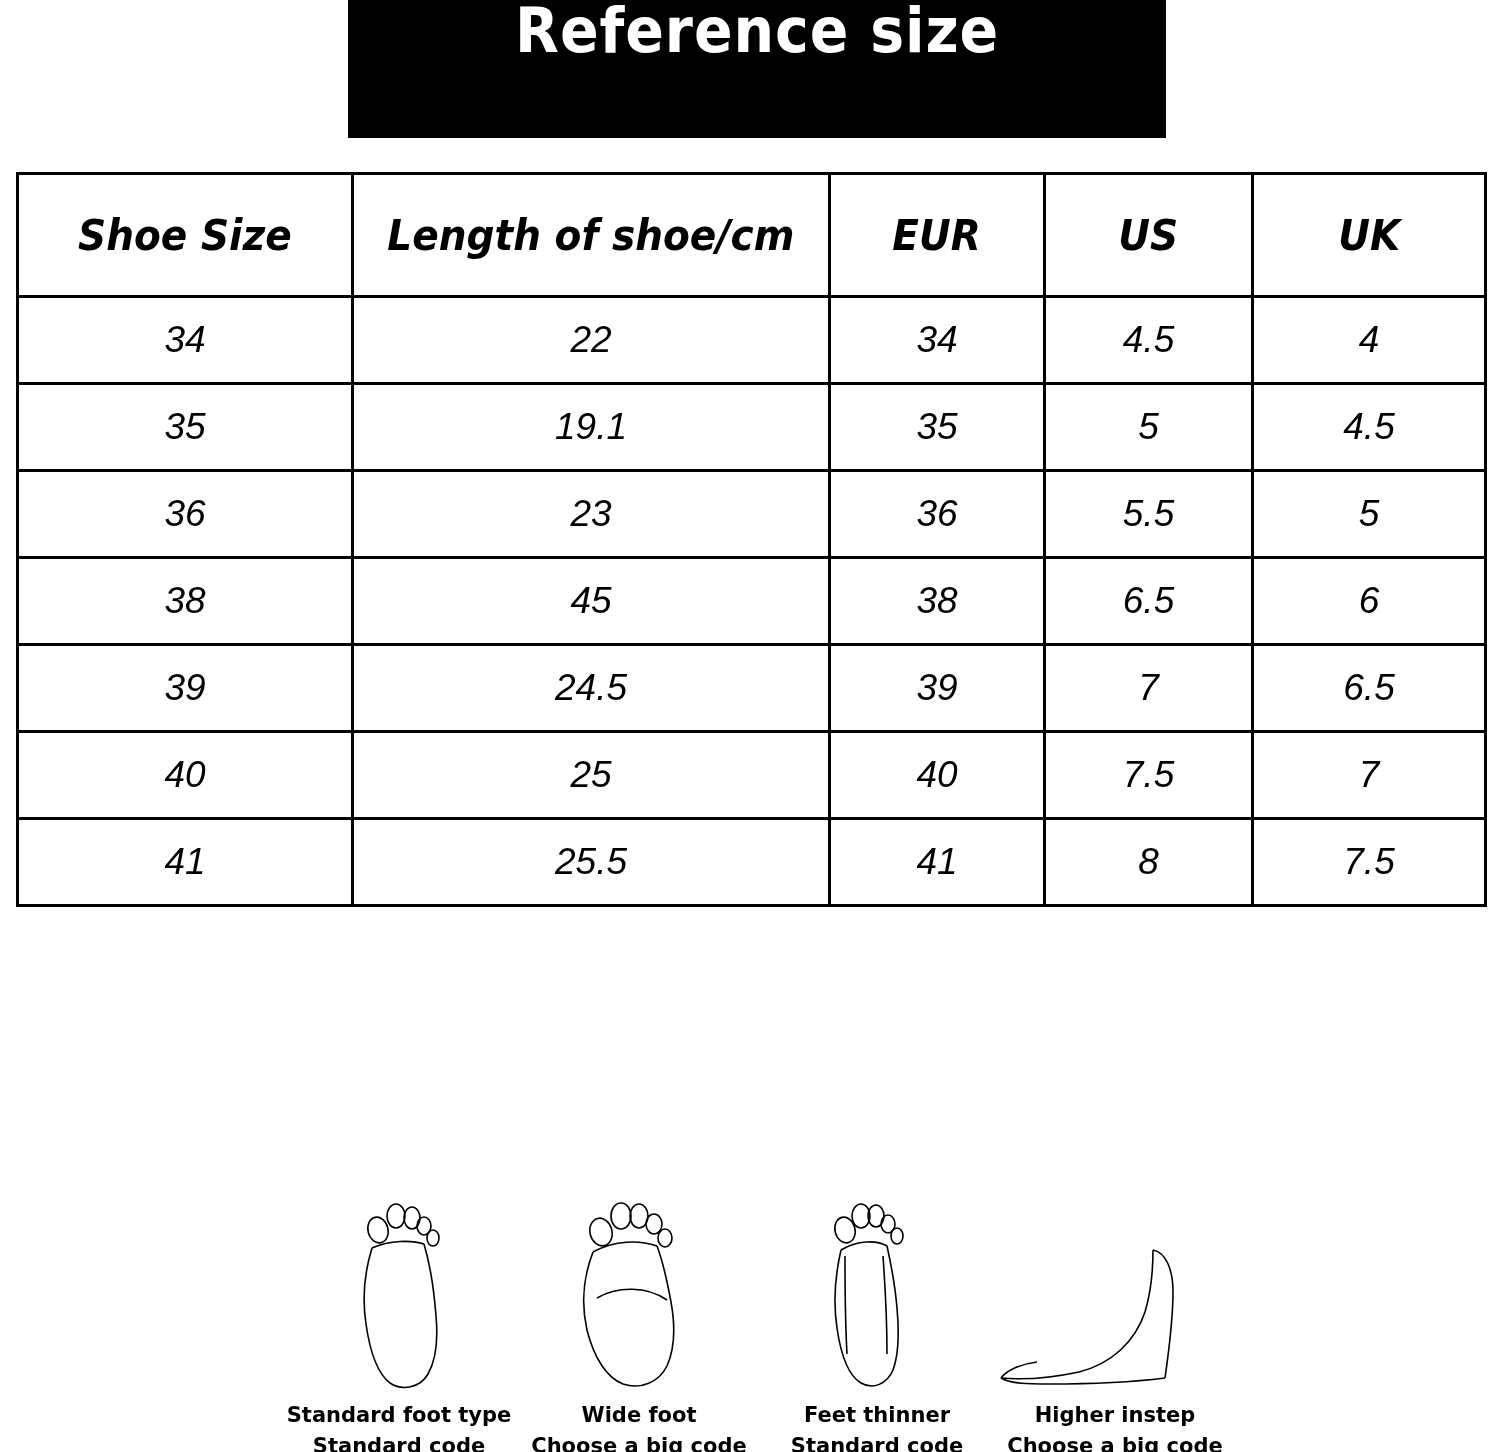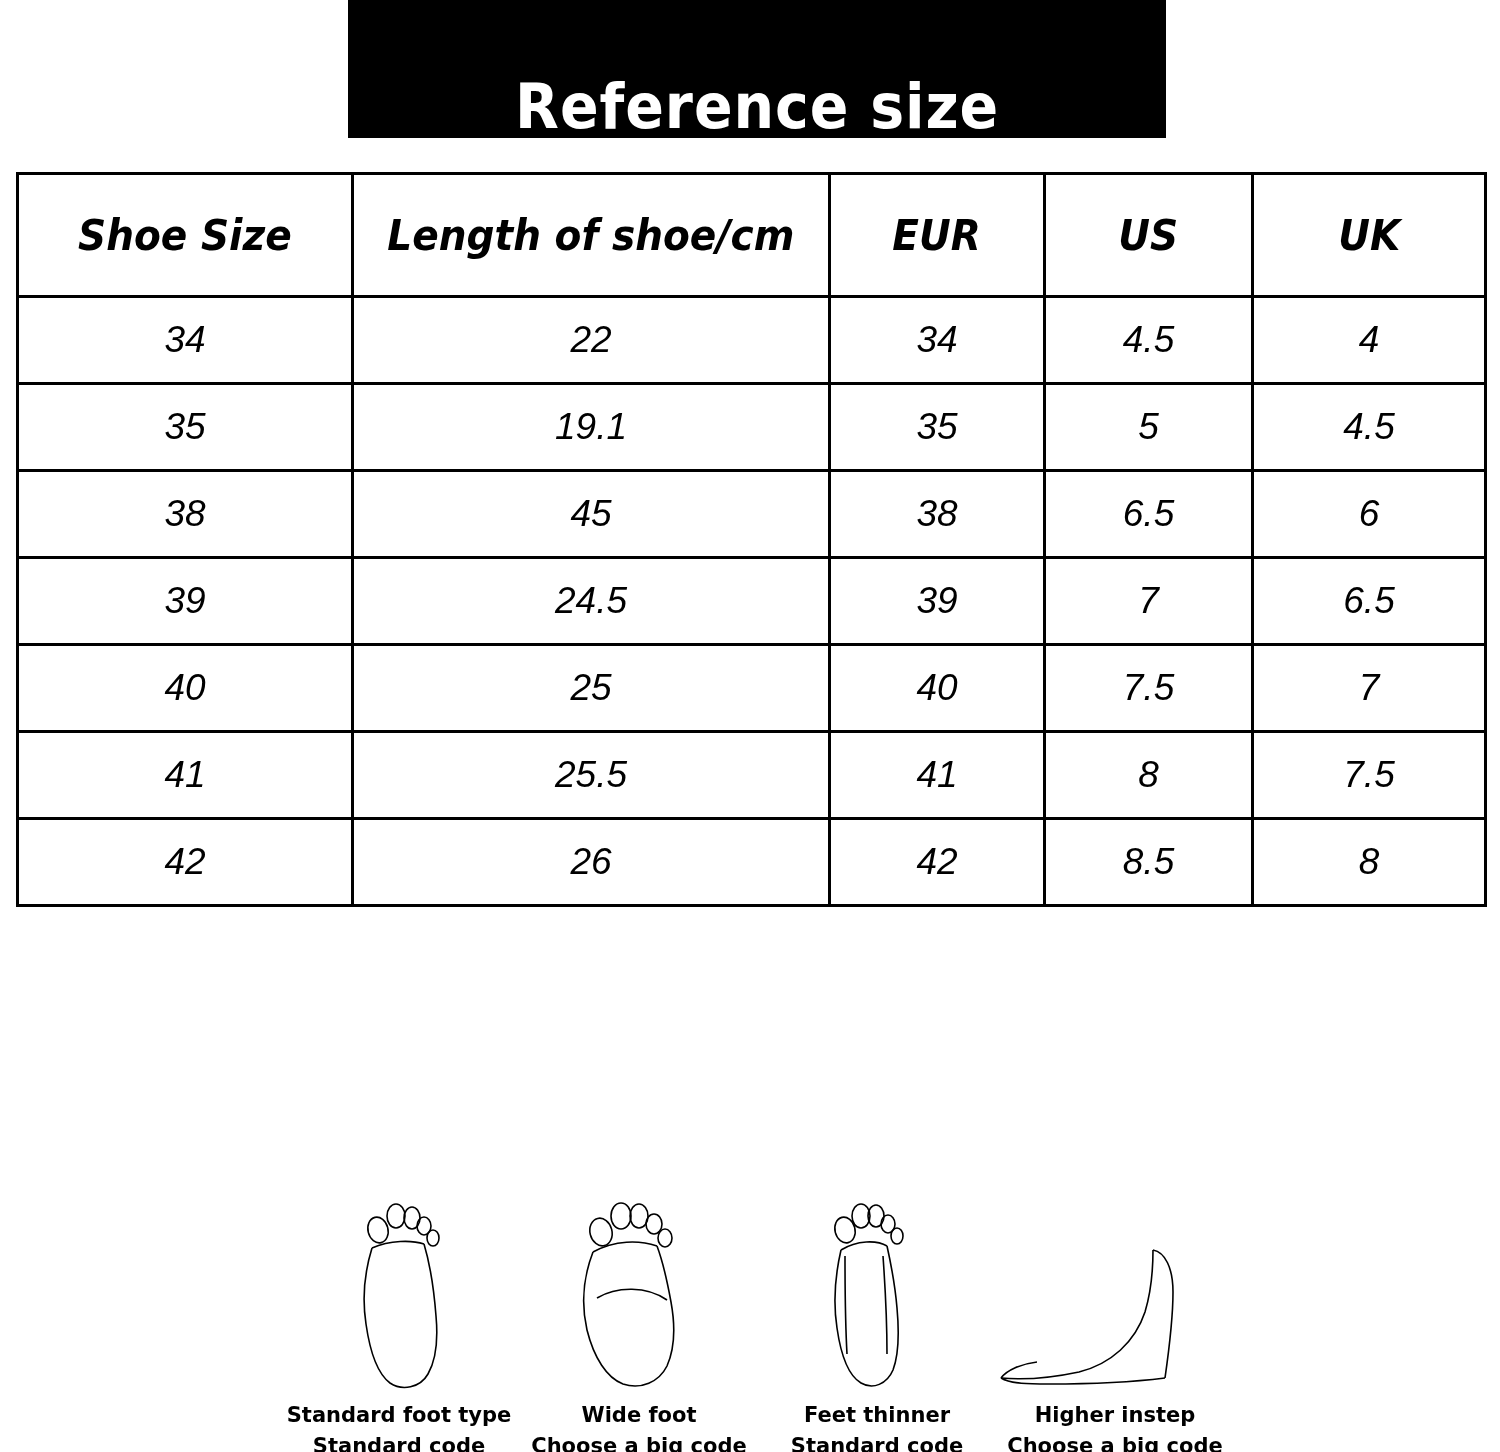--- a/index.html
+++ b/index.html
@@ -24,21 +24,21 @@
 
   
   .title-banner {
     position: absolute;
     left: 348px;
     top: 0px;
     width: 818px;
     height: 138px;
     background: #000000;
     display: flex;
-    align-items: flex-end;
+    align-items: flex-start;
     justify-content: center;
   }
   .title-text {
     color: #ffffff;
     font-family: "DejaVu Sans", sans-serif;
     font-weight: bold;
     font-size: 62px;
     letter-spacing: 1px;
     line-height: 1;
     transform: scaleX(0.92);
@@ -165,20 +165,27 @@
           <td>4</td>
         </tr>
         <tr>
           <td>35</td>
           <td>19.1</td>
           <td>35</td>
           <td>5</td>
           <td>4.5</td>
         </tr>
         <tr>
+          <td>36</td>
+          <td>23</td>
+          <td>36</td>
+          <td>5.5</td>
+          <td>5</td>
+        </tr>
+        <tr>
           <td>38</td>
           <td>45</td>
           <td>38</td>
           <td>6.5</td>
           <td>6</td>
         </tr>
         <tr>
           <td>39</td>
           <td>24.5</td>
           <td>39</td>
@@ -191,27 +198,20 @@
           <td>40</td>
           <td>7.5</td>
           <td>7</td>
         </tr>
         <tr>
           <td>41</td>
           <td>25.5</td>
           <td>41</td>
           <td>8</td>
           <td>7.5</td>
-        </tr>
-        <tr>
-          <td>42</td>
-          <td>26</td>
-          <td>42</td>
-          <td>8.5</td>
-          <td>8</td>
         </tr>
       </tbody>
     </table>
   </div>
 
   <div class="feet-row">
 
     <div class="foot-cell">
       <svg width="120" height="220" viewBox="0 0 120 220">
         <g fill="none" stroke="#000000" stroke-width="1.6">

